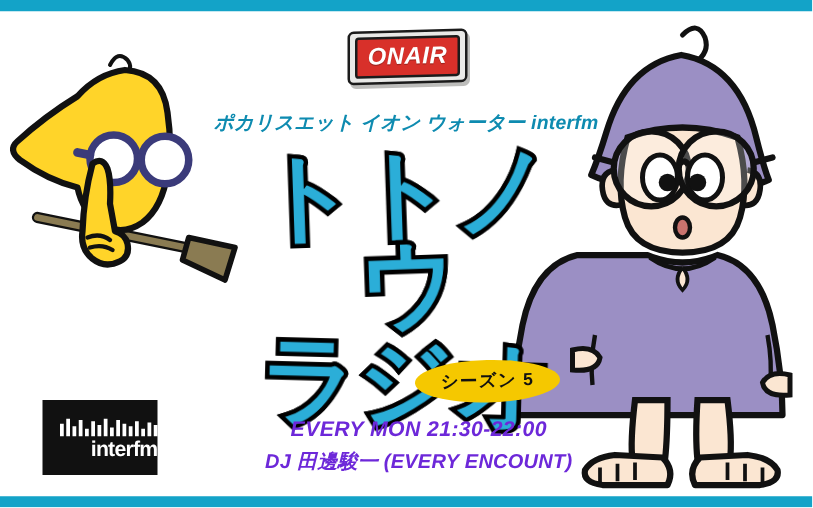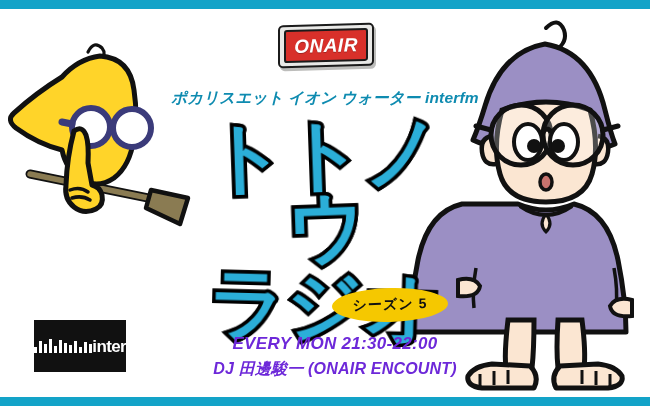--- a/index.html
+++ b/index.html
@@ -85,23 +85,23 @@
   #schedule{
     position:absolute;left:160px;top:334px;width:350px;
     text-align:center;color:#6d28d9;
     font-weight:bold;font-style:italic;
   }
   #schedule .l1{font-size:17px;letter-spacing:.3px;white-space:nowrap;}
   #schedule .l2{font-size:16px;letter-spacing:.2px;margin-top:5px;white-space:nowrap;}
 
   
   #interfm-logo{
-    position:absolute;left:34px;top:320px;width:92px;height:52px;
+    position:absolute;left:34px;top:320px;width:92px;height:60px;
     background:#111111;
-    display:flex;flex-direction:row;align-items:center;justify-content:center;
+    display:flex;flex-direction:column;align-items:flex-end;justify-content:center;
   }
   #interfm-logo .bars{display:flex;align-items:flex-end;gap:2px;height:16px;margin-bottom:2px;}
   #interfm-logo .bars i{display:block;width:3px;background:#ffffff;}
   #interfm-logo .wordmark{
     color:#ffffff;font-weight:bold;font-size:17px;letter-spacing:-.6px;line-height:1;
   }
 
   
   #duck-character{position:absolute;left:8px;top:38px;width:190px;height:195px;}
   #sauna-person{position:absolute;left:446px;top:18px;width:198px;height:372px;}
@@ -207,21 +207,21 @@
     <span class="line line1">トトノウ</span>
     <span class="line line2">ラジオ</span>
   </div>
 
   <div id="season-badge">
     <span>シーズン 5</span>
   </div>
 
   <div id="schedule">
     <div class="l1">EVERY MON 21:30-22:00</div>
-    <div class="l2">DJ 田邊駿一 (ONAIR ENCOUNT)</div>
+    <div class="l2">DJ 田邊駿一 (EVERY ENCOUNT)</div>
   </div>
 
   <div id="interfm-logo">
     <div class="bars">
         <i style="height: 10px;"></i>
         <i style="height: 14px;"></i>
         <i style="height: 8px;"></i>
         <i style="height: 13px;"></i>
         <i style="height: 6px;"></i>
         <i style="height: 12px;"></i>

